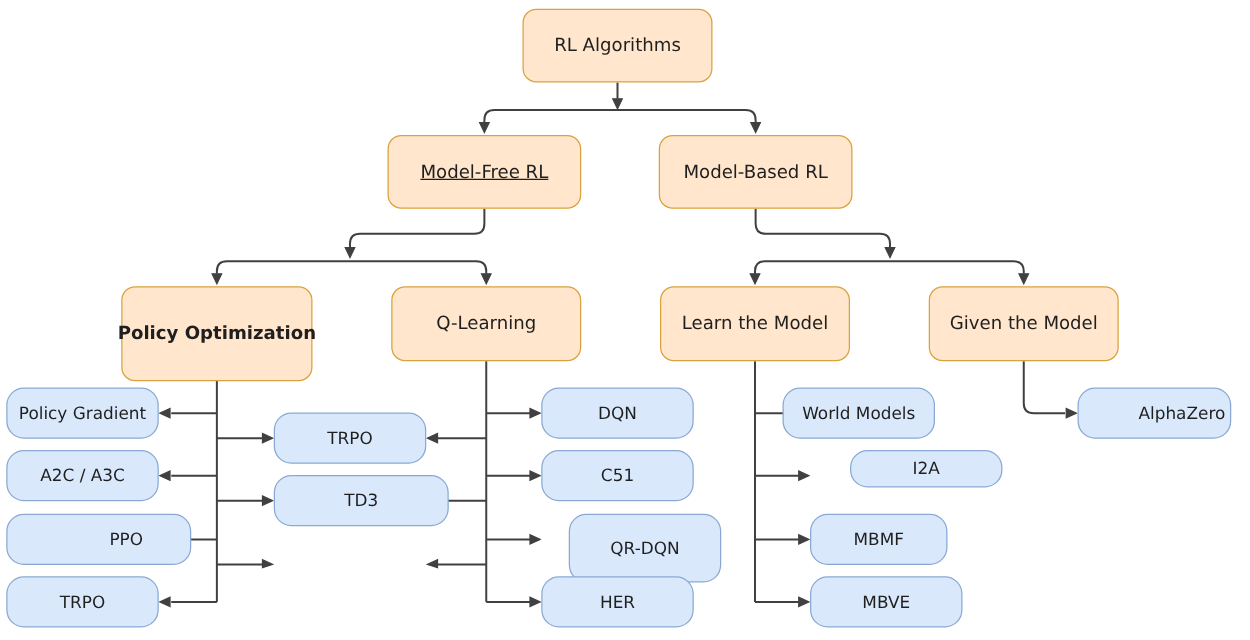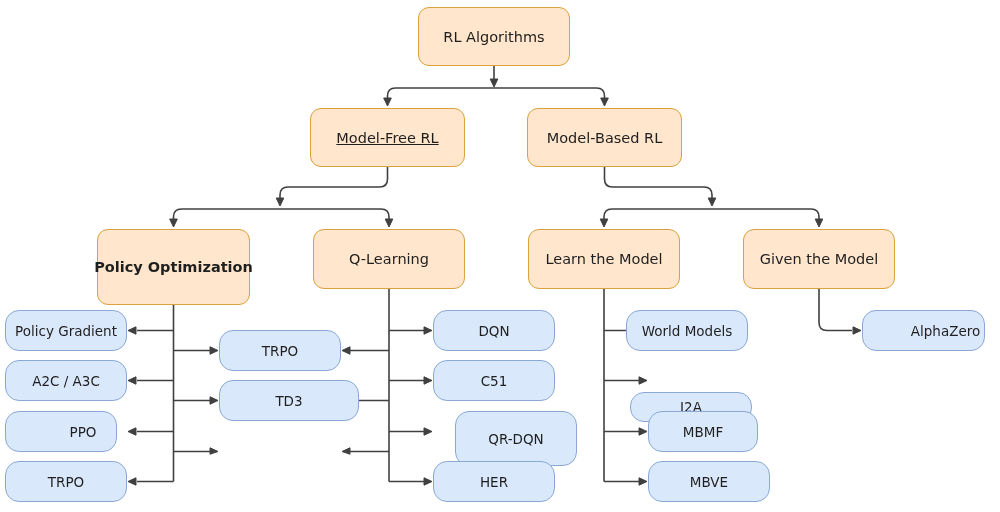--- a/index.html
+++ b/index.html
@@ -122,31 +122,31 @@
   <div class="node orange" style="left:418px;top:7px;width:152px;height:59px;text-align:center;">RL Algorithms</div>
   <div class="node orange" style="left:310px;top:108px;width:155px;height:59px;text-decoration:underline;">Model-Free RL</div>
   <div class="node orange" style="left:527px;top:108px;width:155px;height:59px;">Model-Based RL</div>
   <div class="node orange" style="left:97px;top:229px;width:153px;height:76px;font-weight:bold;">Policy Optimization</div>
   <div class="node orange" style="left:313px;top:229px;width:152px;height:60px;">Q-Learning</div>
   <div class="node orange" style="left:743px;top:229px;width:152px;height:60px;">Given the Model</div>
   <div class="node orange" style="left:528px;top:229px;width:152px;height:60px;">Learn the Model</div>
 
   <div class="node blue" style="left:5px;top:310px;width:122px;height:41px;">Policy Gradient</div>
   <div class="node blue" style="left:5px;top:360px;width:122px;height:41px;">A2C / A3C</div>
-  <div class="node blue" style="left:5px;top:411px;width:112px;height:41px;padding-left:44px;">PPO</div>
+  <div class="node blue" style="left:5px;top:411px;width:148px;height:41px;padding-left:44px;">PPO</div>
   <div class="node blue" style="left:5px;top:461px;width:122px;height:41px;">TRPO</div>
 
   <div class="node blue" style="left:219px;top:330px;width:122px;height:41px;">TRPO</div>
   <div class="node blue" style="left:219px;top:380px;width:140px;height:41px;">TD3</div>
 
   <div class="node blue" style="left:433px;top:310px;width:122px;height:41px;">DQN</div>
   <div class="node blue" style="left:433px;top:360px;width:122px;height:41px;">C51</div>
   <div class="node blue" style="left:455px;top:411px;width:122px;height:55px;">QR-DQN</div>
   <div class="node blue" style="left:433px;top:461px;width:122px;height:41px;">HER</div>
 
   <div class="node blue" style="left:626px;top:310px;width:122px;height:41px;">World Models</div>
-  <div class="node blue" style="left:630px;top:360px;width:122px;height:30px;margin-top:32px;">I2A</div>
+  <div class="node blue" style="left:680px;top:360px;width:122px;height:30px;">I2A</div>
   <div class="node blue" style="left:648px;top:411px;width:110px;height:41px;">MBMF</div>
   <div class="node blue" style="left:648px;top:461px;width:122px;height:41px;">MBVE</div>
 
   <div class="node blue" style="left:862px;top:310px;width:123px;height:41px;padding-left:44px;">AlphaZero</div>
 
 </div>
 
 </body></html>

